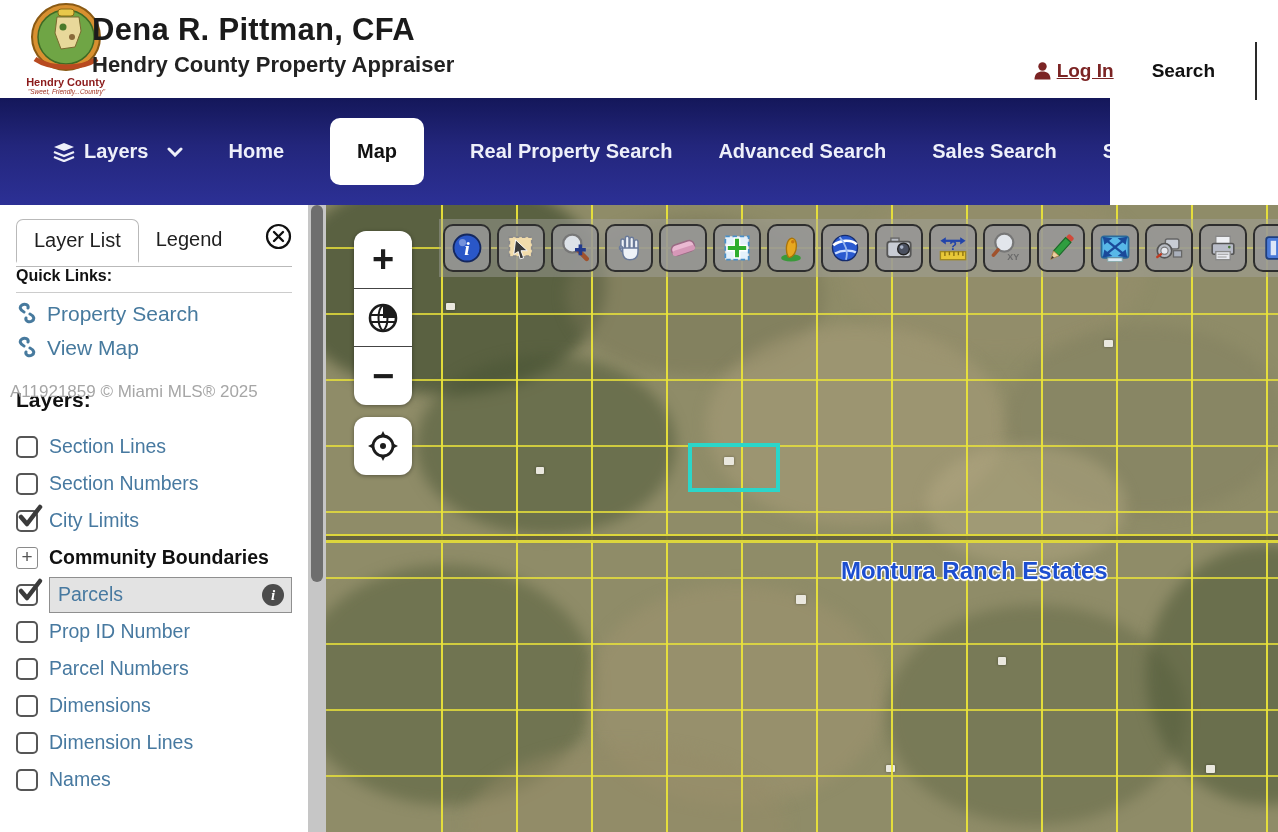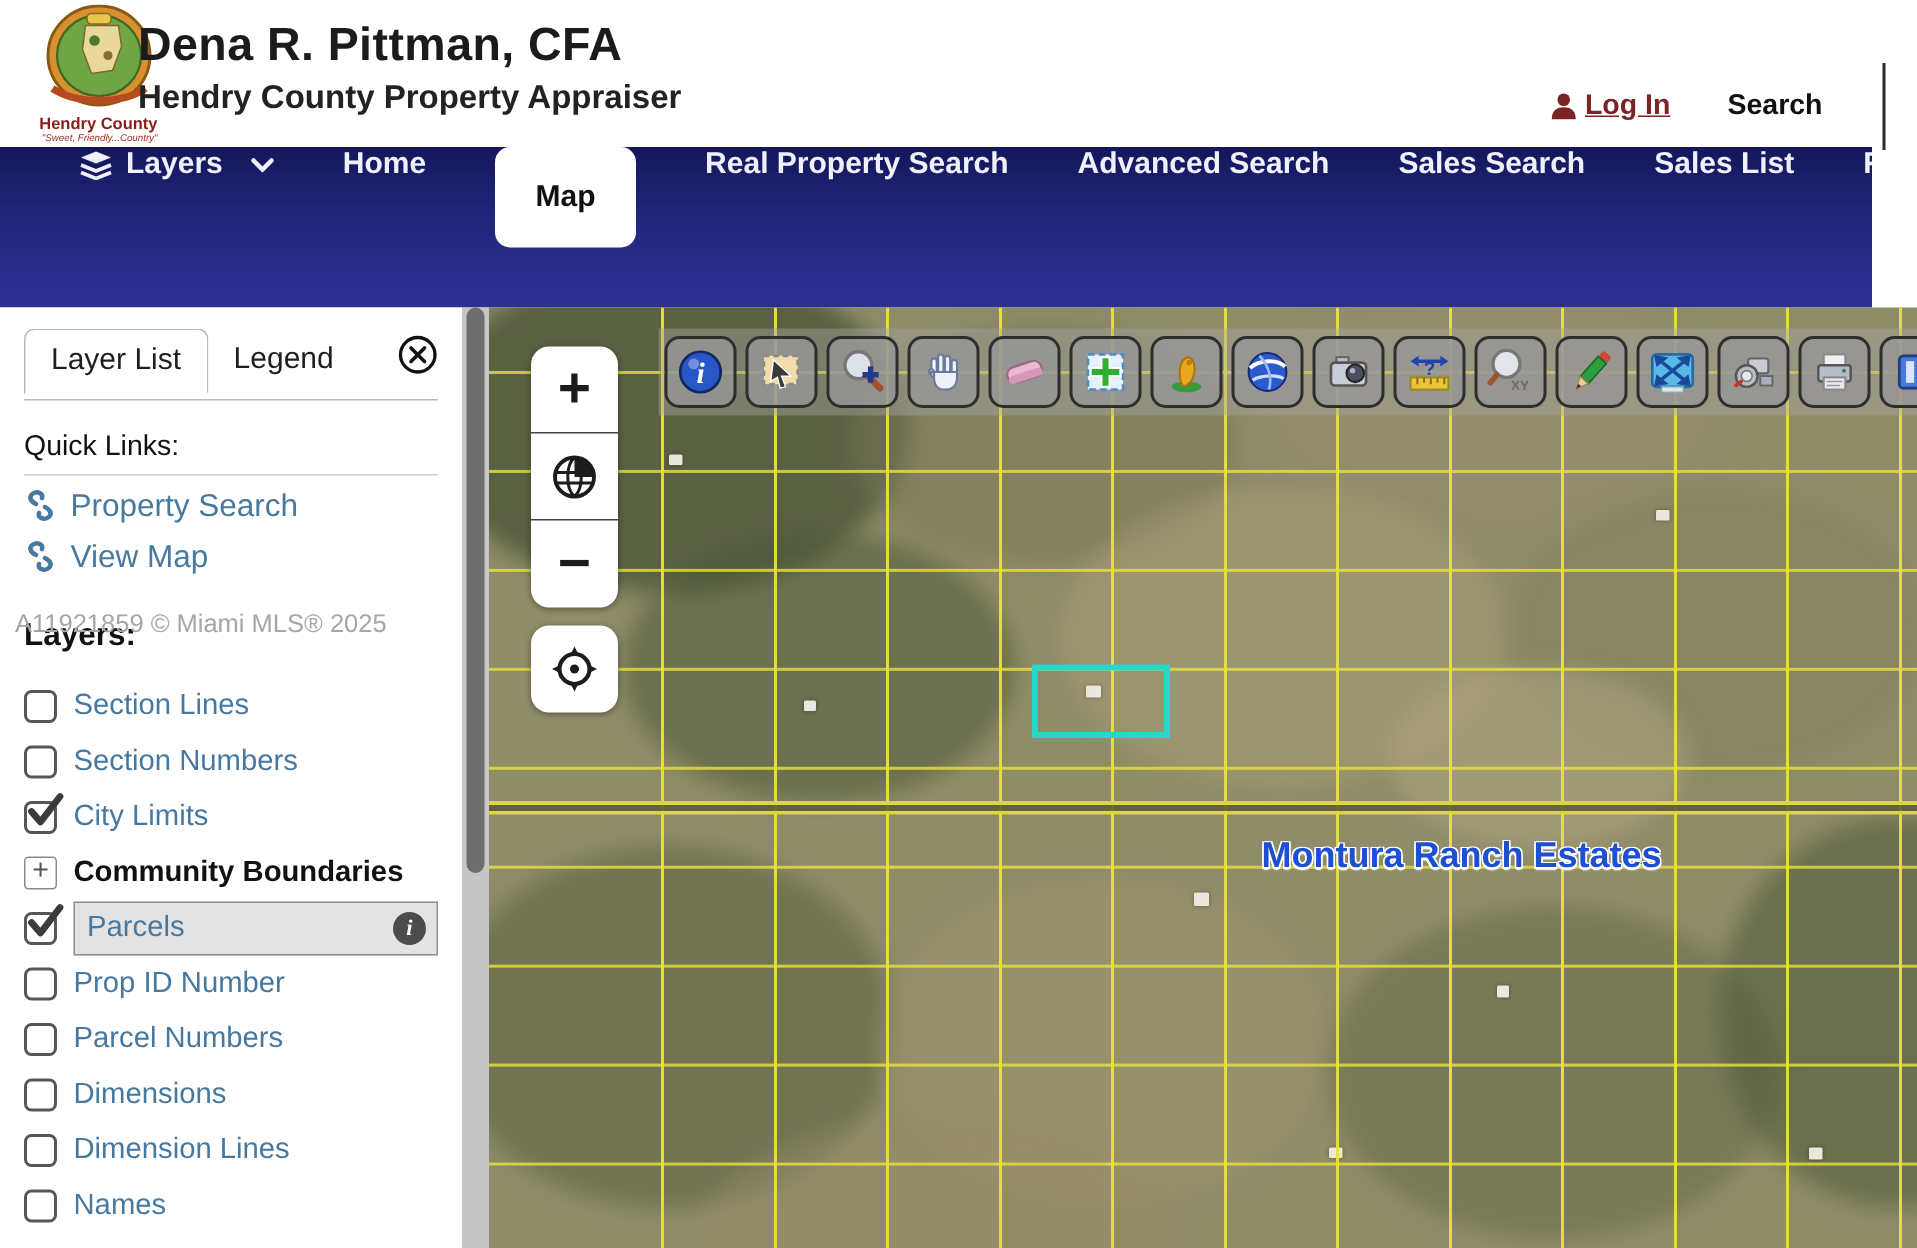--- a/index.html
+++ b/index.html
@@ -11,33 +11,33 @@
   .logo-name { font-size:11px; font-weight:bold; color:#8b1a1a; line-height:11px; margin-top:-2px; }
   .logo-tag { font-size:6.5px; color:#a03020; font-style:italic; }
   .site-title { position:absolute; left:92px; top:12px; font-size:31px; font-weight:bold; color:#1b1b1b; letter-spacing:0.3px; }
   .site-subtitle { position:absolute; left:92px; top:52px; font-size:22px; font-weight:bold; color:#222; }
   .header-right { position:absolute; right:18px; top:42px; display:flex; align-items:center; gap:38px; }
   .login { display:flex; align-items:center; gap:6px; color:#7b2424; font-size:19px; font-weight:bold; text-decoration:underline; cursor:pointer; }
   .search-lbl { font-size:19px; font-weight:bold; color:#111; cursor:pointer; }
   .search-edge { width:5px; height:58px; border-left:2px solid #2a2a2a; margin-left:2px; }
 
   
-  .navbar { position:absolute; left:0; top:98px; width:1248px; height:107px;
+  .navbar { position:absolute; left:0; top:98px; width:1110px; height:107px;
             background:linear-gradient(180deg,#14175a 0%, #23267c 45%, #2c3095 100%);
-            display:flex; align-items:flex-start; padding-left:52px; gap:46px; overflow:hidden; }
+            display:flex; align-items:center; padding-left:52px; gap:46px; overflow:hidden; }
   .nav-item { color:#eef0fa; font-size:20px; font-weight:bold; white-space:nowrap; cursor:pointer; display:flex; align-items:center; gap:8px; }
   .nav-item.active { background:#fff; color:#111; border-radius:10px; padding:22px 27px; }
 
   
   .sidebar { position:absolute; left:0; top:205px; width:308px; height:643px; background:#fff; padding:14px 16px 0 16px; }
   .tabs { display:flex; align-items:flex-start; border-bottom:1px solid #b9b9b9; height:48px; }
   .tab { font-size:20px; color:#1f1f1f; padding:9px 17px; cursor:pointer; }
   .tab.active { border:1px solid #b9b9b9; border-bottom:2px solid #fff; border-radius:7px 7px 0 0; margin-bottom:-1px; }
   .panel-close { margin-left:auto; margin-top:4px; cursor:pointer; }
-  .ql-heading { margin-top:20px; font-size:19px; font-weight:normal; color:#111; }
+  .ql-heading { font-size:16px; font-weight:bold; color:#111; }
   .ql-rule { border:none; border-top:1px solid #ccc; margin:7px 0 9px 0; }
   .ql-link { display:flex; gap:9px; color:#477a9e; font-size:21px; margin:6px 0 10px 0; cursor:pointer; }
   .layers-head-wrap { position:relative; height:58px; }
   .watermark { position:absolute; left:-6px; top:12px; font-size:17px; color:#a6a6a6; white-space:nowrap; z-index:3; }
   .layers-heading { position:absolute; left:0; top:18px; font-size:21px; font-weight:bold; color:#111; z-index:2; }
   .layer-row { display:flex; align-items:center; gap:11px; height:37px; }
   .cb { position:relative; flex:0 0 22px; width:22px; height:22px; border:2.5px solid #565656; border-radius:5px; background:#fff; cursor:pointer; }
   .cb.checked svg.tick { position:absolute; left:-1px; top:-8px; overflow:visible; }
   .expander { flex:0 0 22px; width:22px; height:22px; border:1.5px solid #8a8a8a; border-radius:3px; color:#555;
               font-size:19px; line-height:18px; text-align:center; cursor:pointer; background:#fff; }

